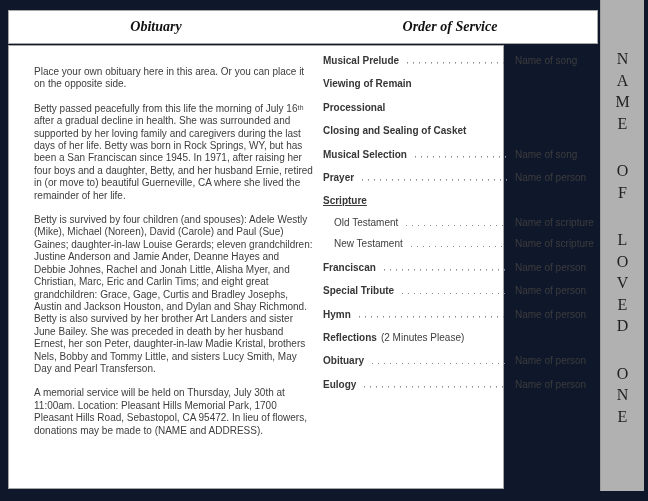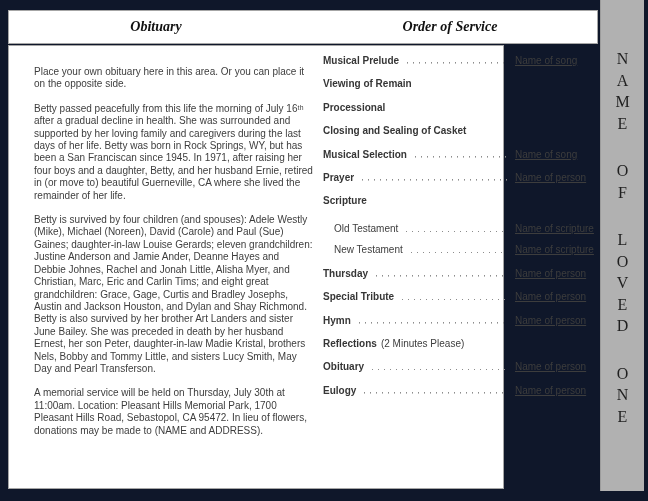--- a/index.html
+++ b/index.html
@@ -47,31 +47,31 @@
   .obituary-column p { margin-bottom: 12px; }
 
   
   .service-column {
     position: absolute; left: 314px; top: 9px;
     width: 272px;
     font-size: 10px; line-height: 12px;
     color: #3d3d3d;
   }
   .oos-row { display: flex; align-items: baseline; margin-bottom: 11.4px; }
-  .oos-row.oos-heading { margin-bottom: 8px; }
+  .oos-row.oos-heading { margin-bottom: 2px; text-decoration: underline; }
   .oos-row.oos-sub { padding-left: 11px; margin-bottom: 1px; }
   .oos-row.oos-sub-last { margin-bottom: 11.4px; }
   .oos-label { font-weight: bold; color: #363636; white-space: nowrap; }
   .oos-sub .oos-label { font-weight: normal; color: #3d3d3d; margin-top: 8px; }
   .oos-note { margin-left: 4px; white-space: nowrap; }
   .oos-leader {
     flex: 1; height: 8px; margin: 0 8px;
     background: repeating-linear-gradient(to right, #8c8c8c 0 1.3px, transparent 1.3px 6px) left bottom / 100% 1.6px no-repeat;
   }
-  .oos-value { width: 80px; white-space: nowrap; flex: none; text-decoration: underline; }
+  .oos-value { width: 80px; white-space: nowrap; flex: none; }
 
   
   .sidebar {
     position: absolute; left: 600px; top: 0;
     width: 44px; height: 491px;
     background: #b1b1b1;
     border-left: 1px solid #9c9c9c;
     display: flex; flex-direction: column; align-items: center;
     padding-top: 48px;
   }
@@ -135,21 +135,21 @@
           <span class="oos-label">Old Testament</span>
           <span class="oos-leader"></span>
           <span class="oos-value">Name of scripture</span>
         </div>
         <div class="oos-row oos-sub oos-sub-last">
           <span class="oos-label">New Testament</span>
           <span class="oos-leader"></span>
           <span class="oos-value">Name of scripture</span>
         </div>
         <div class="oos-row">
-          <span class="oos-label">Thursday</span>
+          <span class="oos-label">Franciscan</span>
           <span class="oos-leader"></span>
           <span class="oos-value">Name of person</span>
         </div>
         <div class="oos-row">
           <span class="oos-label">Special Tribute</span>
           <span class="oos-leader"></span>
           <span class="oos-value">Name of person</span>
         </div>
         <div class="oos-row">
           <span class="oos-label">Hymn</span>

